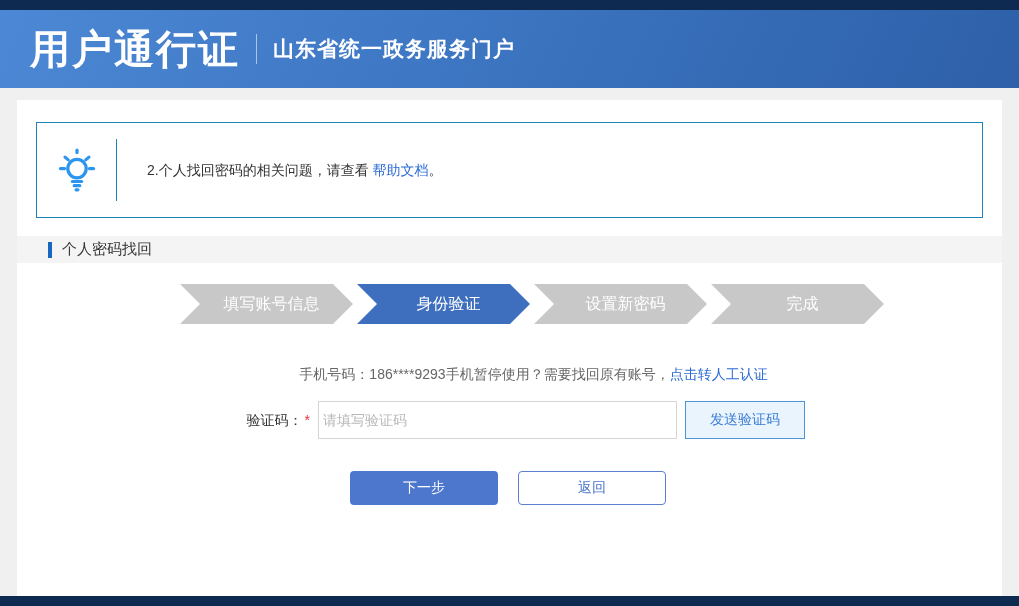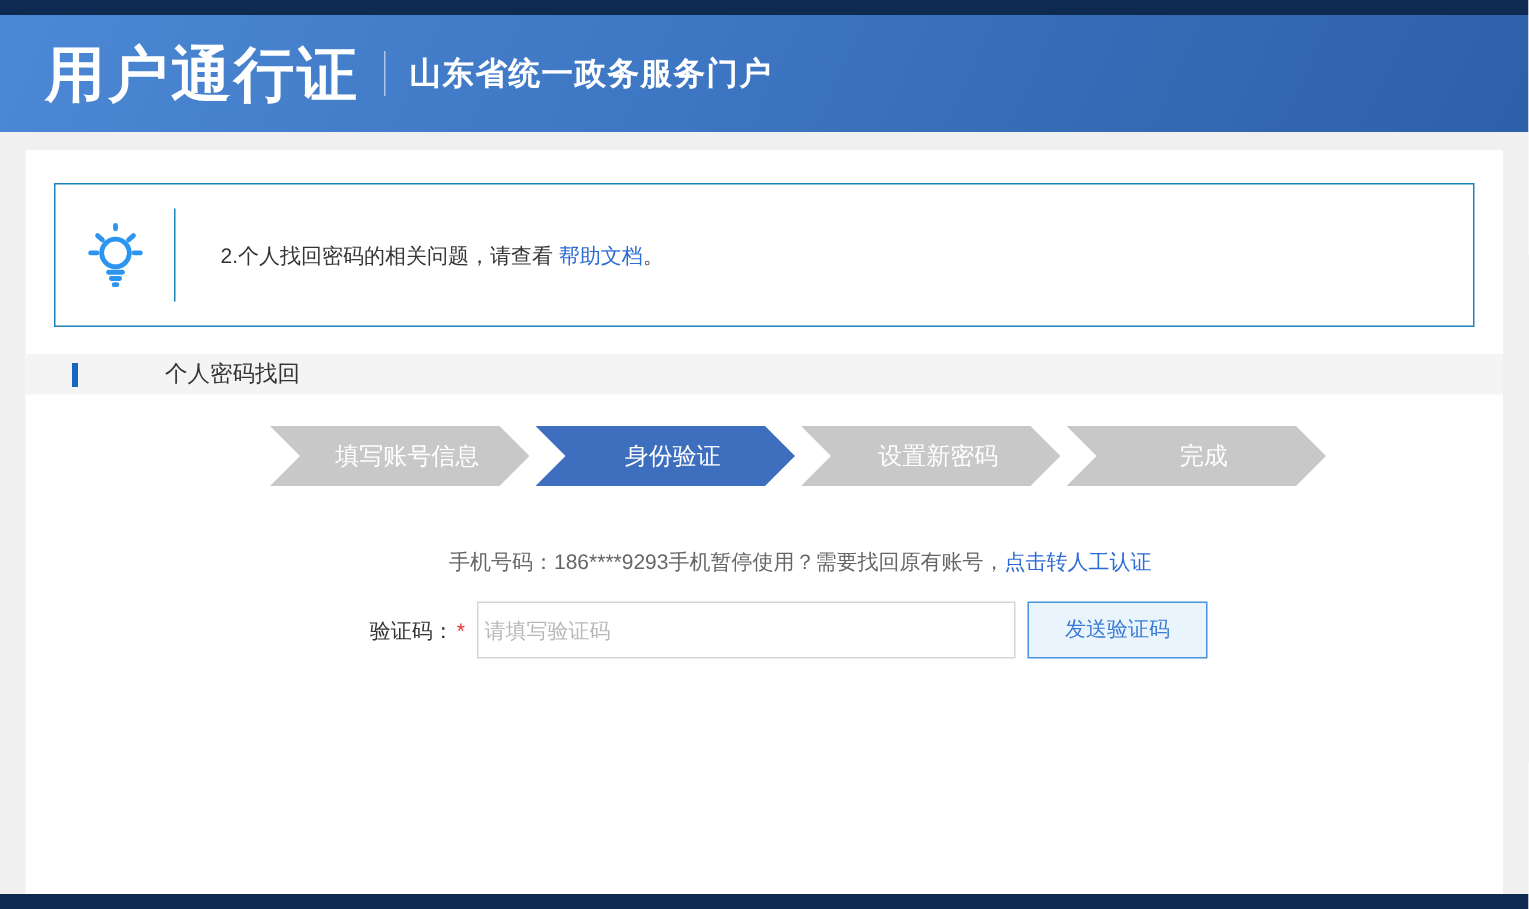--- a/index.html
+++ b/index.html
@@ -19,21 +19,21 @@
   .card { position:absolute; left:17px; right:17px; top:100px; bottom:0; background:#fff; }
 
   .notice { position:absolute; left:19px; right:19px; top:22px; height:96px;
             border:1px solid #1d83b9; background:#fff; display:flex; align-items:center; }
   .notice-icon-wrap { width:79px; display:flex; align-items:center; justify-content:center; flex:0 0 79px; }
   .notice-divider { width:1px; height:62px; background:#1d83b9; flex:0 0 1px; }
   .notice-text { padding-left:30px; font-size:14px; color:#333; line-height:28px; }
   .link { color:#2b6bd4; cursor:pointer; text-decoration:none; }
 
   .section-band { position:absolute; left:0; right:0; top:136px; height:27px;
-                  background:#f4f4f4; display:flex; align-items:center;gap:48px; }
+                  background:#f4f4f4; display:flex; align-items:center; }
   .section-bar { width:4px; height:16px; background:#1767c0; margin-left:31px; flex:0 0 4px; }
   .section-title { margin-left:10px; font-size:15px; color:#333; }
 
   .steps { position:absolute; left:163px; top:184px; width:704px; height:40px; display:flex; gap:4px; }
   .step { flex:1 1 0; background:#c8c8c8; color:#fff; font-size:16px;
           display:flex; align-items:center; justify-content:center; padding-left:10px;
           clip-path:polygon(0 0, calc(100% - 20px) 0, 100% 50%, calc(100% - 20px) 100%, 0 100%, 20px 50%); }
   .step.active { background:#3d6fbe; }
 
   .phone-line { position:absolute; left:0; right:0; top:266px; text-align:center;
@@ -107,16 +107,20 @@
   </div>
 
   <div class="phone-line"><span>手机号码：186****9293手机暂停使用？需要找回原有账号，</span><span class="link">点击转人工认证</span></div>
 
   <div class="form-row">
     <div class="captcha-label"><span>验证码：</span><span class="required">*</span></div>
     <input class="captcha-input" type="text" placeholder="请填写验证码" style="">
     <button class="send-btn">发送验证码</button>
   </div>
 
+  <div class="actions">
+    <button class="next-btn">下一步</button>
+    <button class="back-btn">返回</button>
+  </div>
 
 </div>
 
 <div class="footer-stripe"></div>
 
 </body></html>

